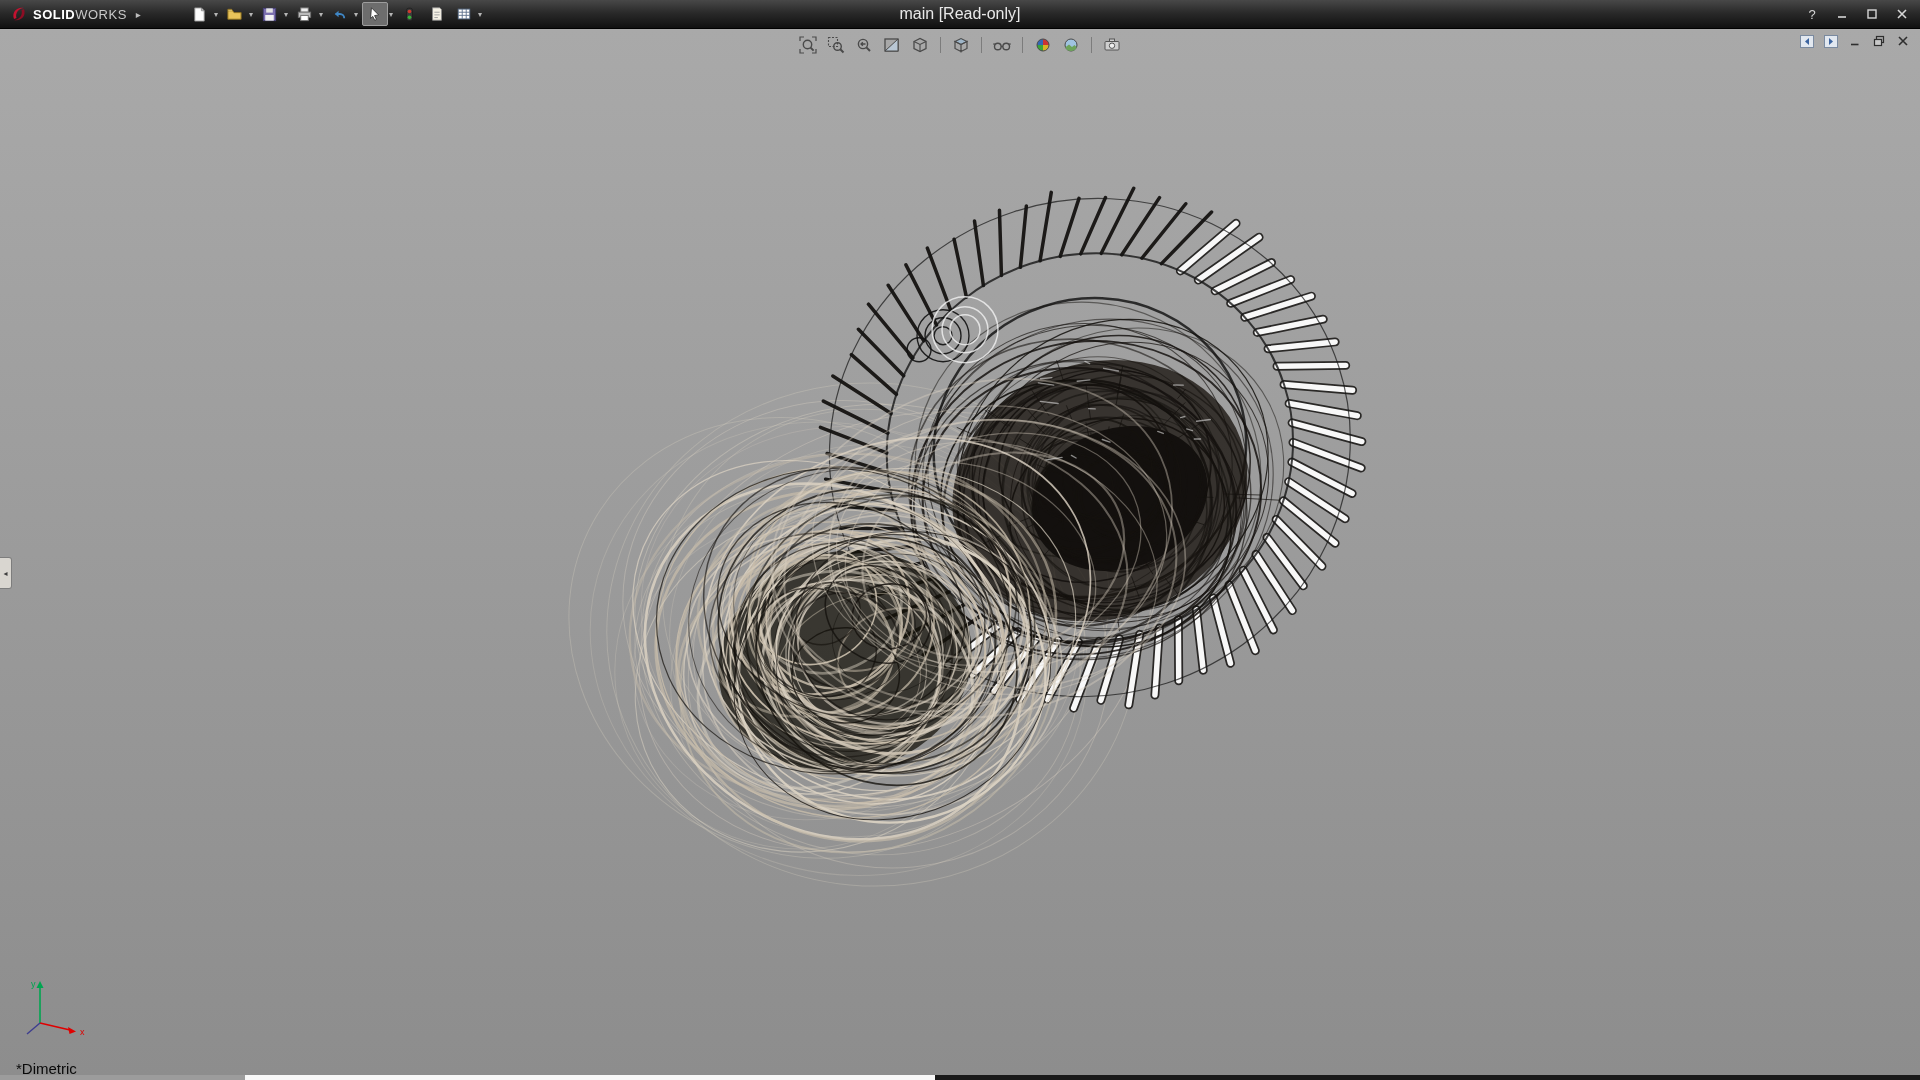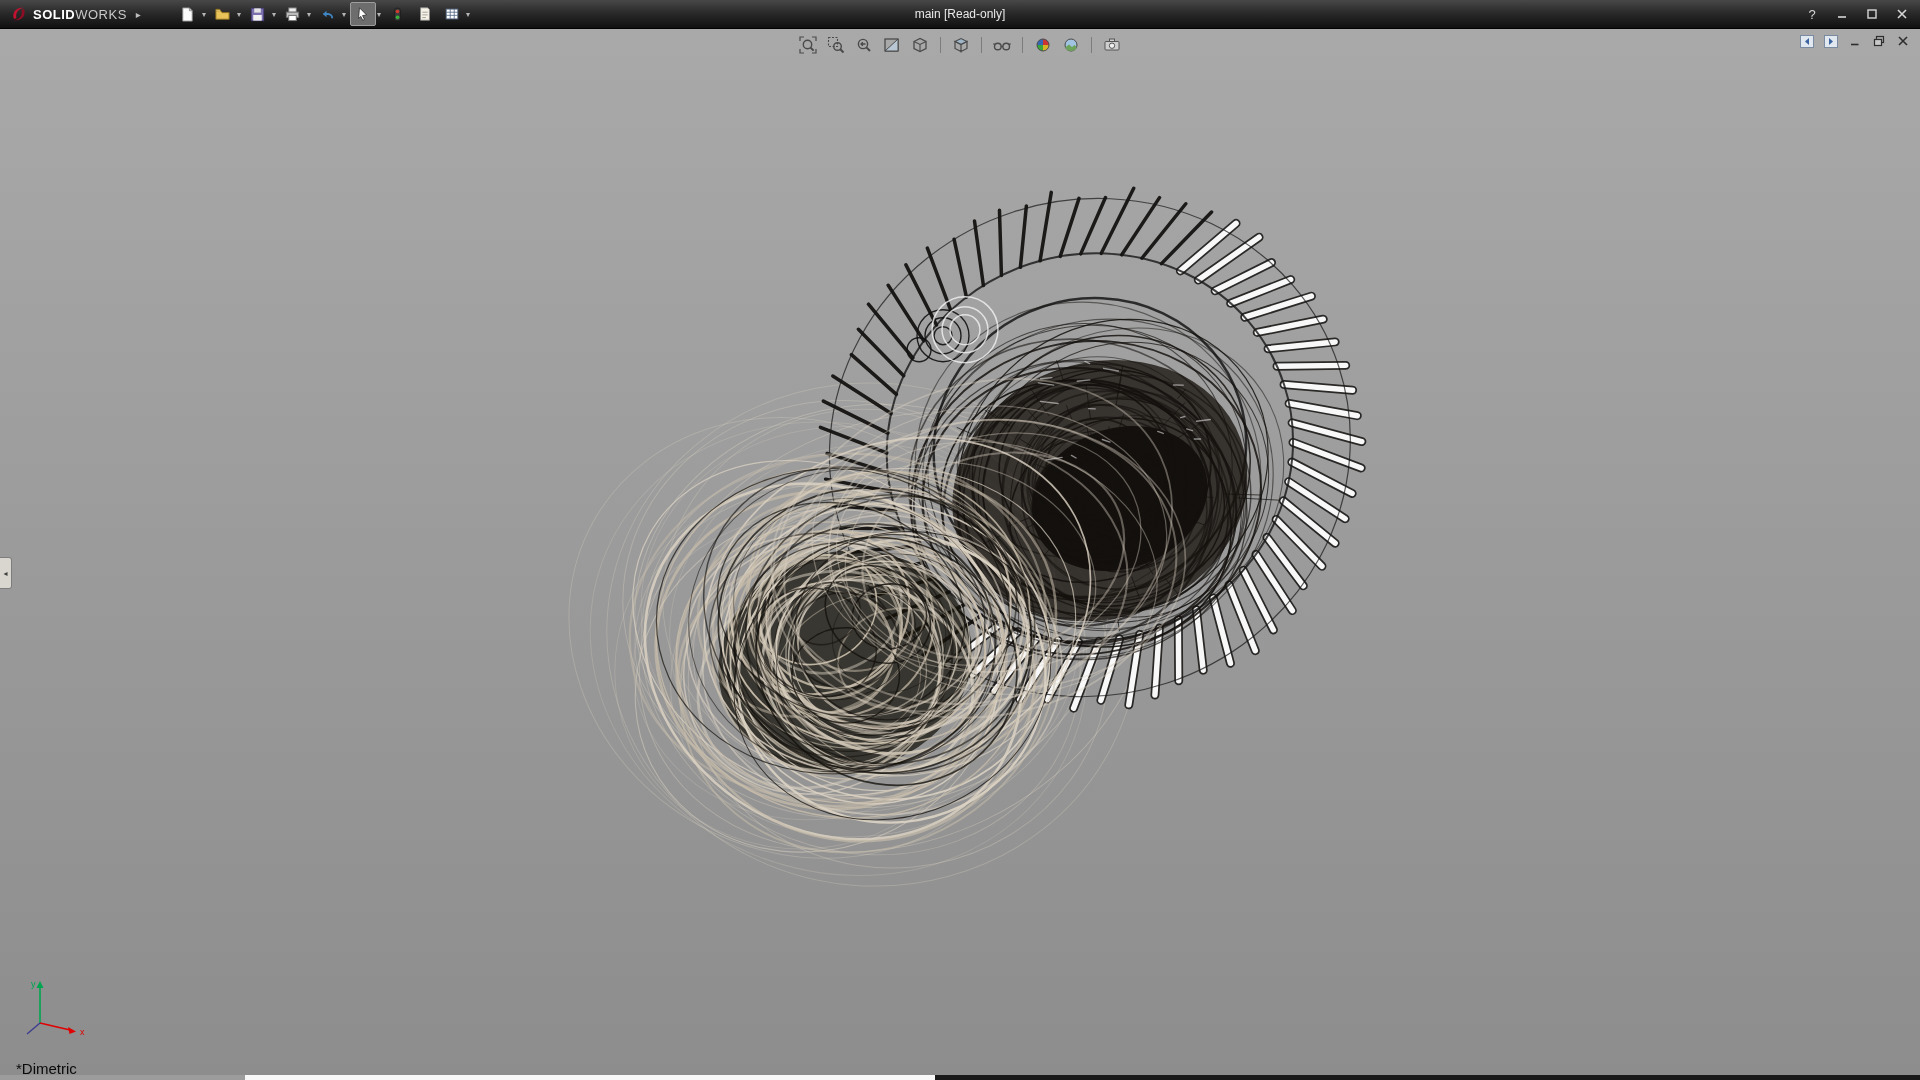--- a/index.html
+++ b/index.html
@@ -2,32 +2,32 @@
 <html><head>
 <meta charset="utf-8">
 <style>
   html,body{margin:0;padding:0;}
   body{width:1920px;height:1080px;overflow:hidden;background:#8e8e8e;
        font-family:"Liberation Sans",sans-serif;position:relative;}
 
   
   .titlebar{position:absolute;top:0;left:0;right:0;height:28px;
     background:linear-gradient(#484848,#2a2a2a 45%,#101010);
-    display:flex;align-items:center;color:#ddd;z-index:50;border-bottom:1px solid #000;}
+    display:flex;align-items:center;color:#ddd;z-index:50;border-bottom:1px solid #000;gap:12px;}
   .brand{display:flex;align-items:center;gap:5px;padding:0 8px 0 10px;}
   .brand-text{font-size:13px;letter-spacing:.5px;color:#fff;white-space:nowrap;}
   .brand-text .solid{font-weight:bold;color:#ffffff;}
   .brand-text .works{font-weight:normal;color:#c9c9c9;}
   .menu-expand{font-size:10px;color:#bdbdbd;padding:2px 4px;cursor:pointer;}
   .qat{display:flex;align-items:center;gap:1px;margin-left:22px;}
   .tool{width:24px;height:22px;display:flex;align-items:center;justify-content:center;
         border-radius:2px;border:1px solid transparent;}
   .tool.selected{background:#6d6d6d;border:1px solid #9d9d9d;}
   .dd{font-size:8px;color:#b5b5b5;margin:0 3px 0 0;}
-  .title-center{position:absolute;left:0;right:0;text-align:center;font-size:12px;
+  .title-center{position:absolute;left:0;right:0;text-align:center;font-size:16px;
                 color:#e8e8e8;pointer-events:none;}
   .win-controls{margin-left:auto;display:flex;align-items:center;gap:14px;padding-right:10px;z-index:2;}
   .win-btn{display:flex;align-items:center;justify-content:center;width:16px;height:16px;}
   .help-glyph{font-size:13px;color:#d6d6d6;}
 
   
   .viewport{position:absolute;top:29px;left:0;right:0;bottom:5px;
             background:linear-gradient(#a9a9a9,#8d8d8d);overflow:hidden;}
   #model-svg{position:absolute;inset:0;width:100%;height:100%;}
 

